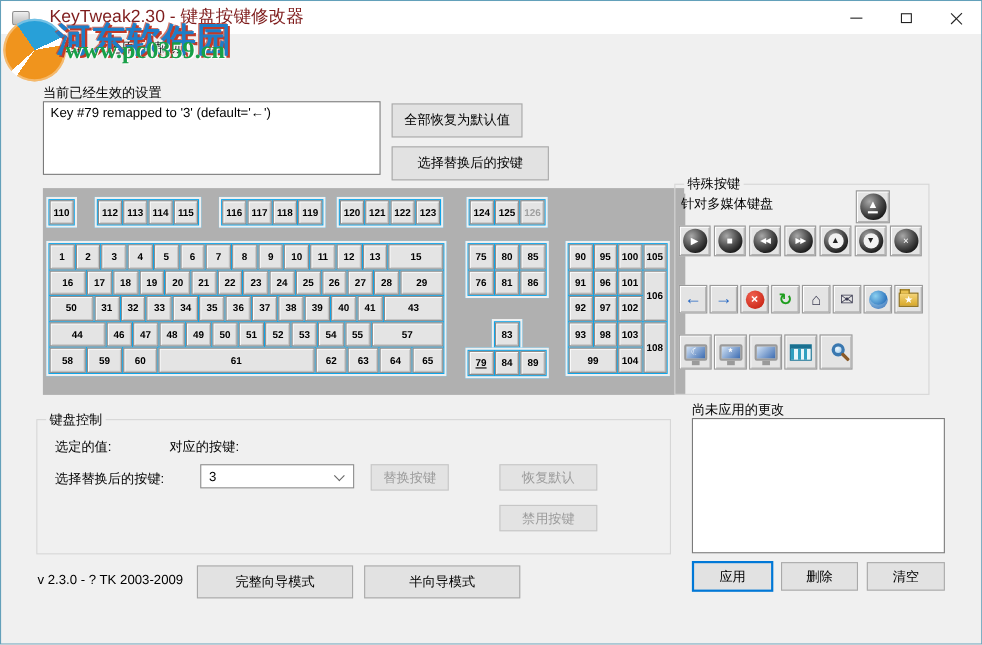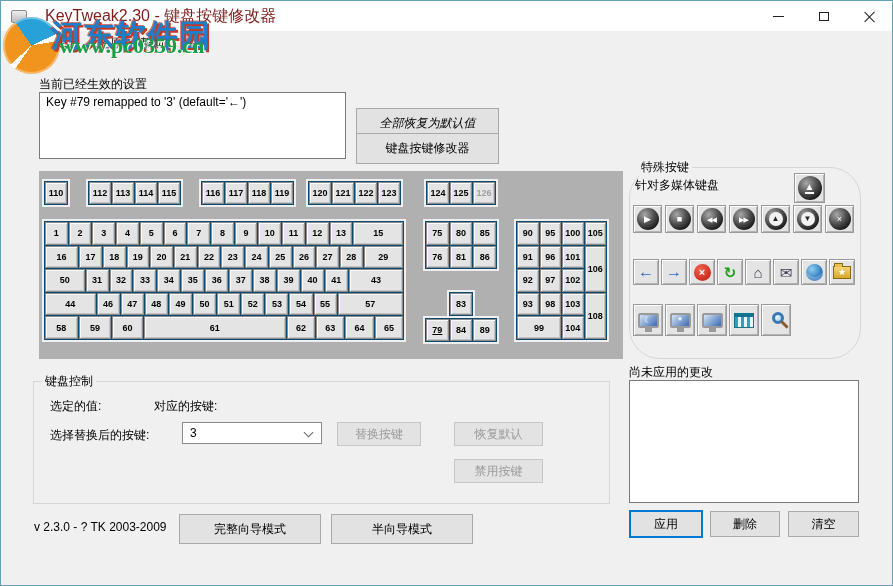--- a/index.html
+++ b/index.html
@@ -37,21 +37,21 @@
   .listbox{position:absolute;background:#fff;border:1px solid #7a7a7a;}
   .btn{position:absolute;background:#e2e2e2;border:1px solid #a9a9a9;display:flex;align-items:center;justify-content:center;font-size:12px;color:#000;white-space:nowrap;}
   .btn-disabled{color:#9b9b9b;border-color:#c6c6c6;background:#e3e3e3;}
   .btn-default{border:2px solid #0078d7;}
   .groupbox{position:absolute;border:1px solid #d6d6d6;}
   .legend{position:absolute;top:-9px;left:8px;background:#f0f0f0;padding:0 3px;font-size:12px;white-space:nowrap;}
   .combo{position:absolute;background:#fff;border:1px solid #8a8a8a;font-size:12px;display:flex;align-items:center;padding-left:7px;}
   .combo-chev{position:absolute;right:9px;top:6px;width:7px;height:7px;border-right:1.4px solid #666;border-bottom:1.4px solid #666;transform:rotate(45deg);}
   
   .kb-panel{position:absolute;left:38px;top:170px;width:584px;height:188px;background:#b0b0b0;}
-  .kb-group{position:absolute;border:2px solid #efefef;background:#0c4a6e;}
+  .kb-group{position:absolute;border:2px solid #efefef;background:#0ea5e9;}
   .kb-key{background:#e4e4e4;border:1px solid #8b8b8b;box-shadow:inset 1px 1px 0 #fbfbfb,inset -1px -1px 0 #c4c4c4;
     display:flex;align-items:center;justify-content:center;font-size:9px;font-weight:bold;color:#000;}
   .kb-disabled{color:#a0a0a0;}
   .kb-underline{text-decoration:underline;}
   .fn-group{display:flex;gap:1px;padding:1px;height:28px;}
   .fn-group .kb-key{width:22px;}
   .main-block{left:3px;top:48px;width:364px;height:123px;display:flex;flex-direction:column;gap:1px;padding:1px;}
   .kb-row{display:flex;gap:1px;flex:1;}
   .kb-row .kb-key{flex:1 1 0;}
   .mid-block{left:384px;top:48px;width:76px;height:52px;display:grid;grid-template-columns:repeat(3,1fr);grid-template-rows:repeat(2,1fr);gap:1px;padding:1px;}
@@ -119,22 +119,22 @@
   <div class="watermark">
     <div class="wm-logo"></div>
     <div class="wm-name">河东软件园</div>
     <div class="wm-url">www.pc0359.cn</div>
   </div>
 
   <div class="lbl" style="left:38px;top:75px;">当前已经生效的设置</div>
   <div class="textbox" style="left:38px;top:91px;width:307px;height:67px;">
     <div>Key #79 remapped to '3' (default='←')</div>
   </div>
-  <div class="btn" style="left:355px;top:107px;width:143px;height:31px;font-style:italic;">全部恢复为默认值</div>
-  <div class="btn" style="left:355px;top:132px;width:143px;height:31px;">键盘按键修改器</div>
+  <div class="btn" style="left:355px;top:93px;width:119px;height:31px;">全部恢复为默认值</div>
+  <div class="btn" style="left:355px;top:132px;width:143px;height:31px;">选择替换后的按键</div>
 
   <div class="kb-panel">
     <div class="kb-group fn-group" id="fg0" style="left:3px;top:8px;">
         <div class="kb-key">110</div>
       </div>
     <div class="kb-group fn-group" id="fg1" style="left:47px;top:8px;">
         <div class="kb-key">112</div>
         <div class="kb-key">113</div>
         <div class="kb-key">114</div>
         <div class="kb-key">115</div>
@@ -259,21 +259,21 @@
         <div class="kb-key">102</div>
         <div class="kb-key">93</div>
         <div class="kb-key">98</div>
         <div class="kb-key">103</div>
         <div class="kb-key" style="grid-row: span 2; text-align: right;">108</div>
         <div class="kb-key" style="grid-column: span 2;">99</div>
         <div class="kb-key">104</div>
       </div>
   </div>
 
-  <div class="groupbox" style="left:628px;top:166px;width:232px;height:192px;border-radius:31px;">
+  <div class="groupbox" style="left:612px;top:166px;width:232px;height:192px;">
     <span class="legend">特殊按键</span>
     <div class="lbl" style="left:5px;top:9px;">针对多媒体键盘</div>
     <div class="sph-btn eject-btn" id="ejectholder">
         <span class="sphere">
           <span class="eject-g">▲</span>
         </span>
       </div>
     <div class="icon-row media-row" id="mediarow">
         <div class="sph-btn">
           <span class="sphere">
@@ -364,21 +364,21 @@
 
   <div class="groupbox" style="left:32px;top:380px;width:577px;height:123px;">
     <span class="legend">键盘控制</span>
     <div class="lbl" style="left:16px;top:16px;">选定的值:</div>
     <div class="lbl" style="left:120px;top:16px;">对应的按键:</div>
     <div class="lbl" style="left:16px;top:45px;">选择替换后的按键:</div>
     <div class="combo" style="left:148px;top:40px;width:140px;height:22px;">
       <span>3</span>
       <span class="combo-chev"></span>
     </div>
-    <div class="btn btn-disabled" style="left:303px;top:40px;width:84px;height:24px;">替换按键</div>
+    <div class="btn btn-disabled" style="left:303px;top:40px;width:71px;height:24px;">替换按键</div>
     <div class="btn btn-disabled" style="left:420px;top:40px;width:89px;height:24px;">恢复默认</div>
     <div class="btn btn-disabled" style="left:420px;top:77px;width:89px;height:24px;">禁用按键</div>
   </div>
 
   <div class="lbl" style="left:628px;top:363px;">尚未应用的更改</div>
   <div class="listbox" style="left:628px;top:379px;width:230px;height:123px;"></div>
   <div class="btn btn-default" style="left:628px;top:509px;width:74px;height:28px;">应用</div>
   <div class="btn" style="left:709px;top:510px;width:70px;height:26px;">删除</div>
   <div class="btn" style="left:787px;top:510px;width:71px;height:26px;">清空</div>
 

